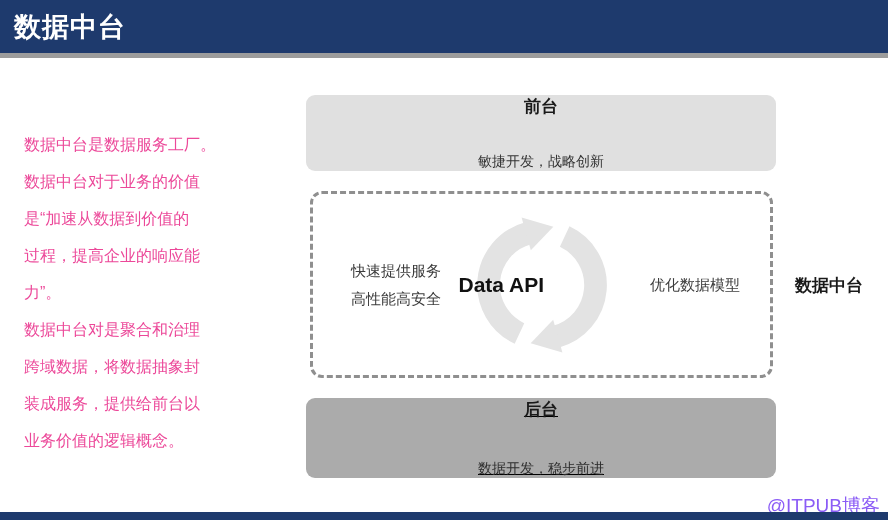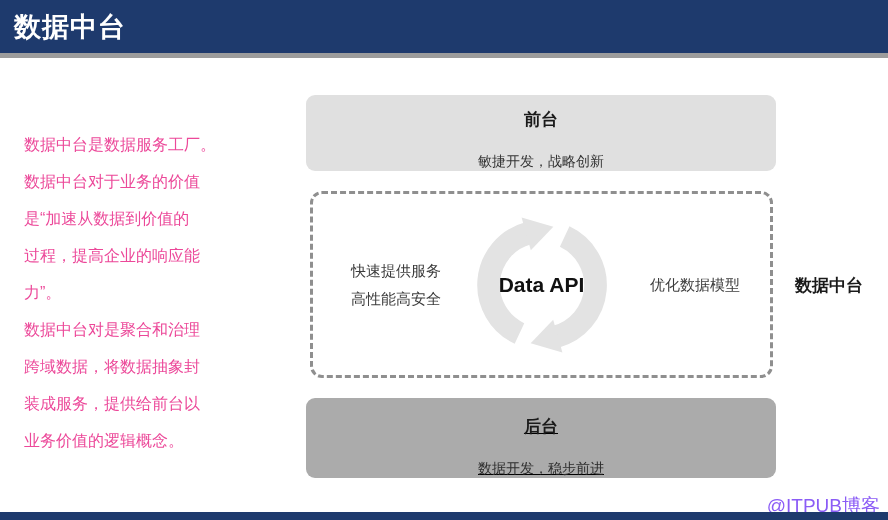--- a/index.html
+++ b/index.html
@@ -25,41 +25,41 @@
   .intro {
     position: absolute; left: 24px; top: 126px; width: 270px;
     font-size: 16px; line-height: 37px; color: #ec4899;
   }
   .intro .line { white-space: nowrap; }
 
   
   .box {
     position: absolute; left: 306px; width: 470px;
     border-radius: 9px; display: flex; flex-direction: column;
-    align-items: center; justify-content: flex-end; gap: 22px;
+    align-items: center; justify-content: space-between; gap: 22px;
   }
   .box-front { top: 95px; height: 76px; background: #e0e0e0; }
   .box-back  { top: 398px; height: 80px; background: #ababab; text-decoration: underline; }
   .box-title { font-size: 17px; font-weight: bold; color: #1a1a1a; }
   .box-sub   { font-size: 14px; color: #333333; }
   .box-back .box-sub { color: #2d2d2d; }
 
   .dashed-panel {
     position: absolute; left: 310px; top: 191px; width: 463px; height: 187px;
     border: 3px dashed #8f8f8f; border-radius: 12px;
     display: flex; align-items: center; justify-content: space-between;
     padding: 0 30px;
   }
   .side-text {
     font-size: 15px; line-height: 28px; color: #3c3c3c;
     text-align: center; z-index: 2; margin-left: 8px;
   }
   .cycle {
     position: relative; width: 166px; height: 162px;
-    display: flex; align-items: center; justify-content: center;
+    display: flex; align-items: center; justify-content: flex-start;
     flex: 0 0 auto;
   }
   .cycle svg { position: absolute; inset: 0; width: 100%; height: 100%; }
   .api-label { position: relative; z-index: 2; font-size: 21px; font-weight: bold; color: #111111; }
 
   .side-label {
     position: absolute; left: 795px; top: 274px;
     font-size: 17px; font-weight: bold; color: #1a1a1a; white-space: nowrap;
   }
 

